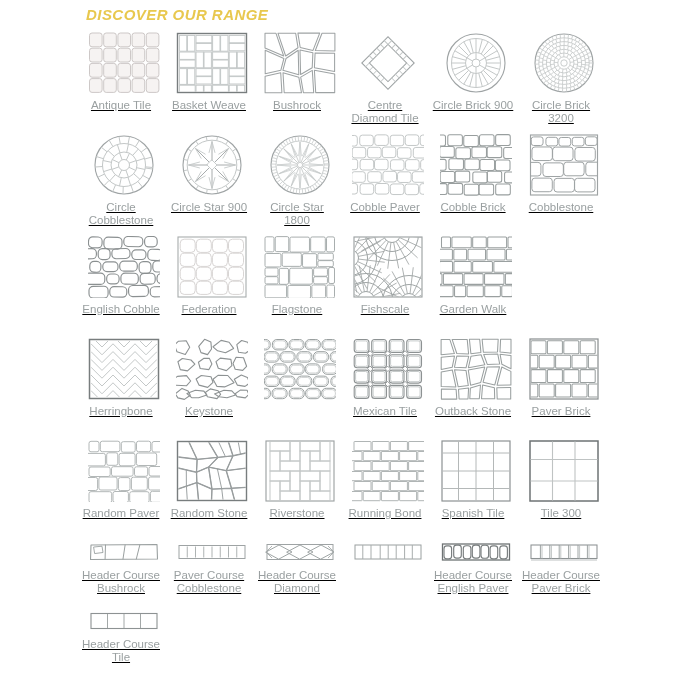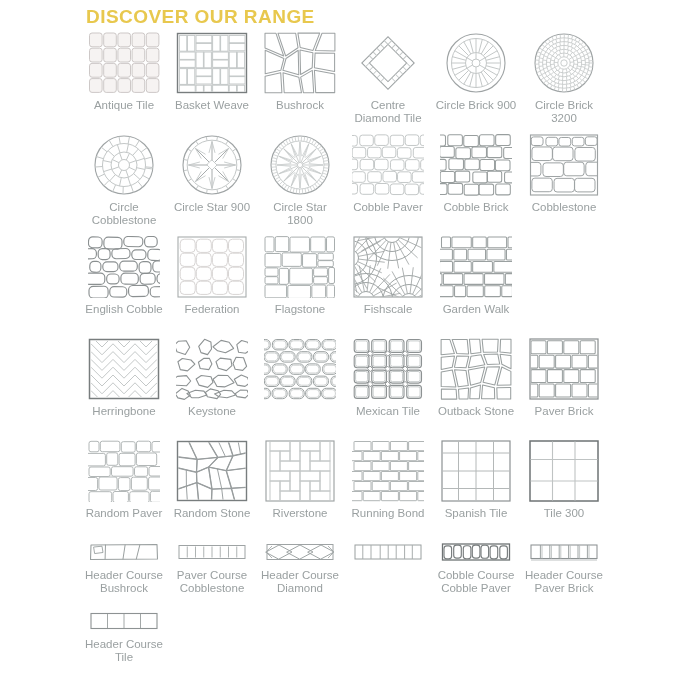--- a/index.html
+++ b/index.html
@@ -1,22 +1,22 @@
 <!DOCTYPE html>
 <html><head>
 <meta charset="utf-8">
 <style>
   html,body{margin:0;padding:0;background:#ffffff;}
   body{width:700px;height:700px;font-family:"Liberation Sans",sans-serif;}
   .page{position:relative;width:700px;height:700px;background:#fff;overflow:hidden;}
-  .title{position:absolute;left:86px;top:6px;margin:0;font-size:19px;font-weight:bold;
-         letter-spacing:.45px;color:#e8c84e;}
+  .title{position:absolute;left:86px;top:6px;margin:0;font-size:15px;font-weight:bold;
+         letter-spacing:.45px;color:#e8c84e;font-style:italic;}
   .grid{position:absolute;left:80px;top:30px;width:540px;}
   .row{display:flex;margin-bottom:7px;}
-  .cell{width:88px;display:flex;flex-direction:column;align-items:center;}
+  .cell{width:88px;display:flex;flex-direction:column;text-decoration:underline;}
   .thumb{height:64px;display:flex;align-items:flex-end;justify-content:center;}
   .row.strip .thumb{height:24px;align-items:center;}
   .row.strip{margin-bottom:14px;}
   .label{margin-top:5px;min-height:26px;font-size:11.5px;line-height:13px;color:#9aa0a1;
          text-align:center;max-width:82px;}
 </style>
 </head>
 <body>
 
 <div class="page">
@@ -1698,21 +1698,21 @@
               <rect x="2.5" y="2" width="67" height="16" rx="0" fill="none" stroke="#6e7374" stroke-width="1.3"></rect>
               <rect x="4.0" y="3.9" width="7.6" height="13" rx="2.8" fill="none" stroke="#787d7e" stroke-width="1.15"></rect>
               <rect x="13.7" y="3.1" width="7.6" height="13" rx="2.8" fill="none" stroke="#787d7e" stroke-width="1.15"></rect>
               <rect x="23.3" y="3.7" width="7.6" height="13" rx="2.8" fill="none" stroke="#787d7e" stroke-width="1.15"></rect>
               <rect x="32.3" y="3.1" width="7.6" height="13" rx="2.8" fill="none" stroke="#787d7e" stroke-width="1.15"></rect>
               <rect x="41.0" y="3.2" width="7.6" height="13" rx="2.8" fill="none" stroke="#787d7e" stroke-width="1.15"></rect>
               <rect x="50.1" y="3.9" width="7.6" height="13" rx="2.8" fill="none" stroke="#787d7e" stroke-width="1.15"></rect>
               <rect x="59.8" y="3.8" width="7.6" height="13" rx="2.8" fill="none" stroke="#787d7e" stroke-width="1.15"></rect>
             </svg>
           </span>
-          <div class="label">Cobble Course Cobble Paver</div>
+          <div class="label">Header Course English Paver</div>
         </div>
         <div class="cell">
           <span class="thumb">
             <svg width="72" height="20" viewBox="0 0 72 20" aria-hidden="true">
               <rect x="3" y="3" width="66" height="13.5" rx="0" fill="none" stroke="#8d9293" stroke-width="1.05"></rect>
               <line x1="12.4" y1="3" x2="12.4" y2="16.5" stroke="#9aa0a0" stroke-width="0.95"></line>
               <line x1="14" y1="3" x2="14" y2="16.5" stroke="#b6baba" stroke-width="0.85"></line>
               <line x1="21.8" y1="3" x2="21.8" y2="16.5" stroke="#9aa0a0" stroke-width="0.95"></line>
               <line x1="23.400000000000002" y1="3" x2="23.400000000000002" y2="16.5" stroke="#b6baba" stroke-width="0.85"></line>
               <line x1="31.200000000000003" y1="3" x2="31.200000000000003" y2="16.5" stroke="#9aa0a0" stroke-width="0.95"></line>

